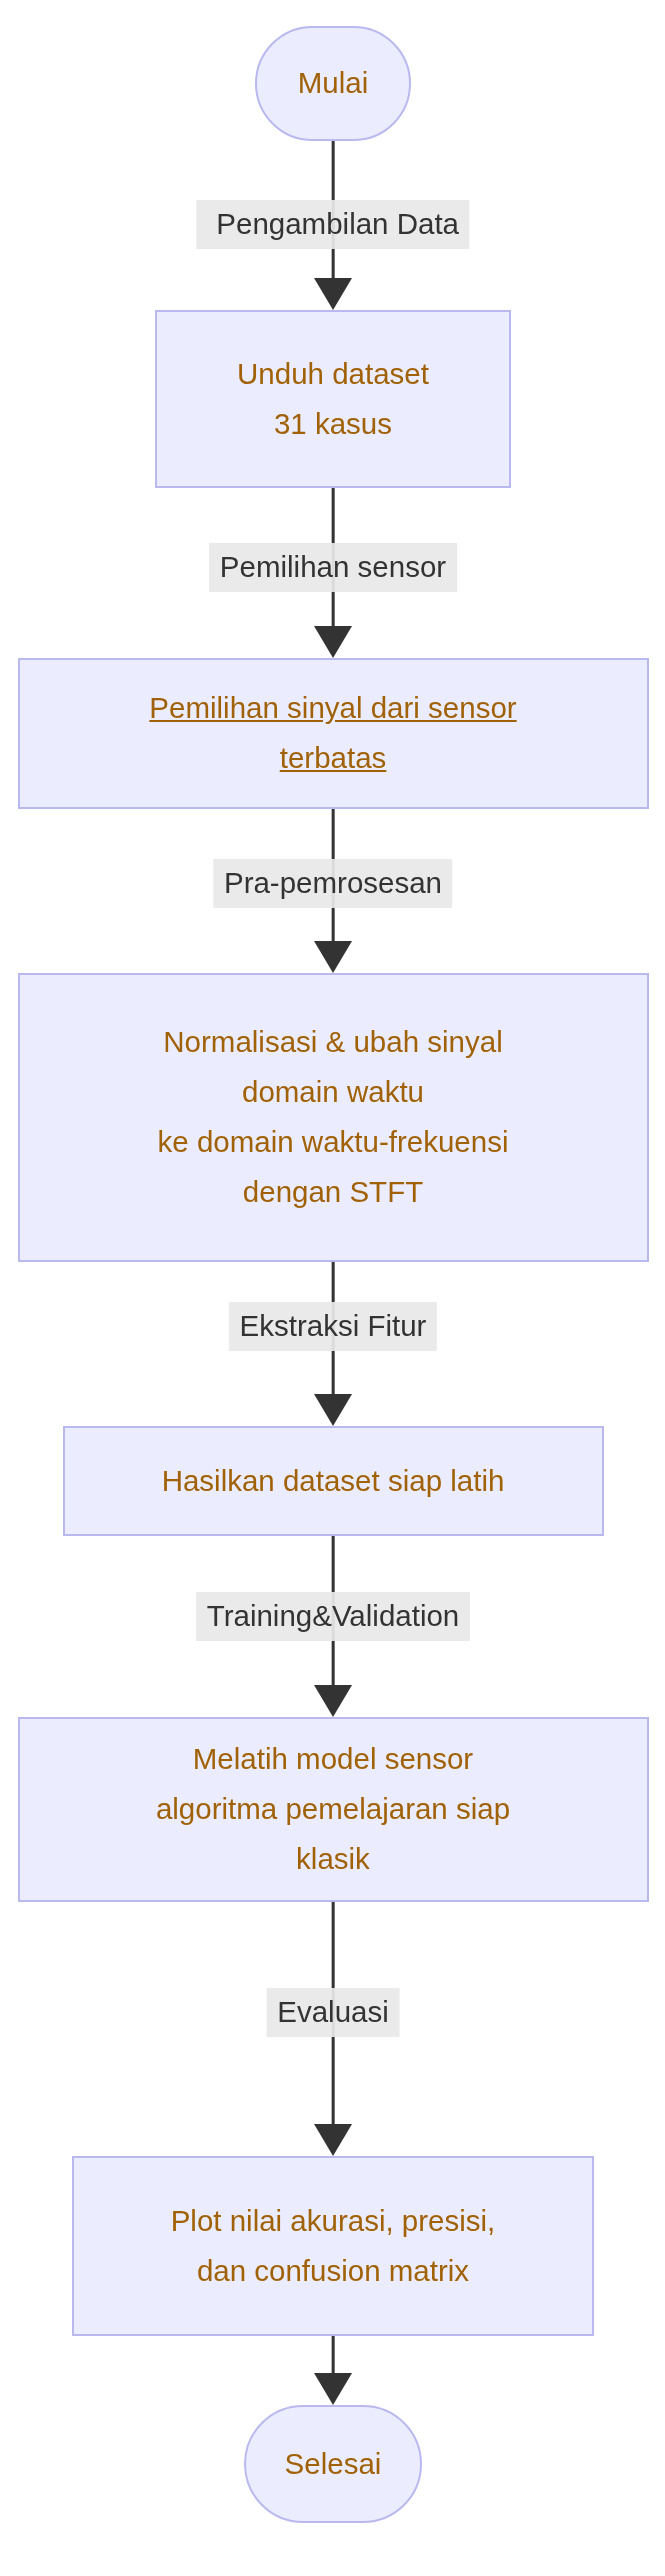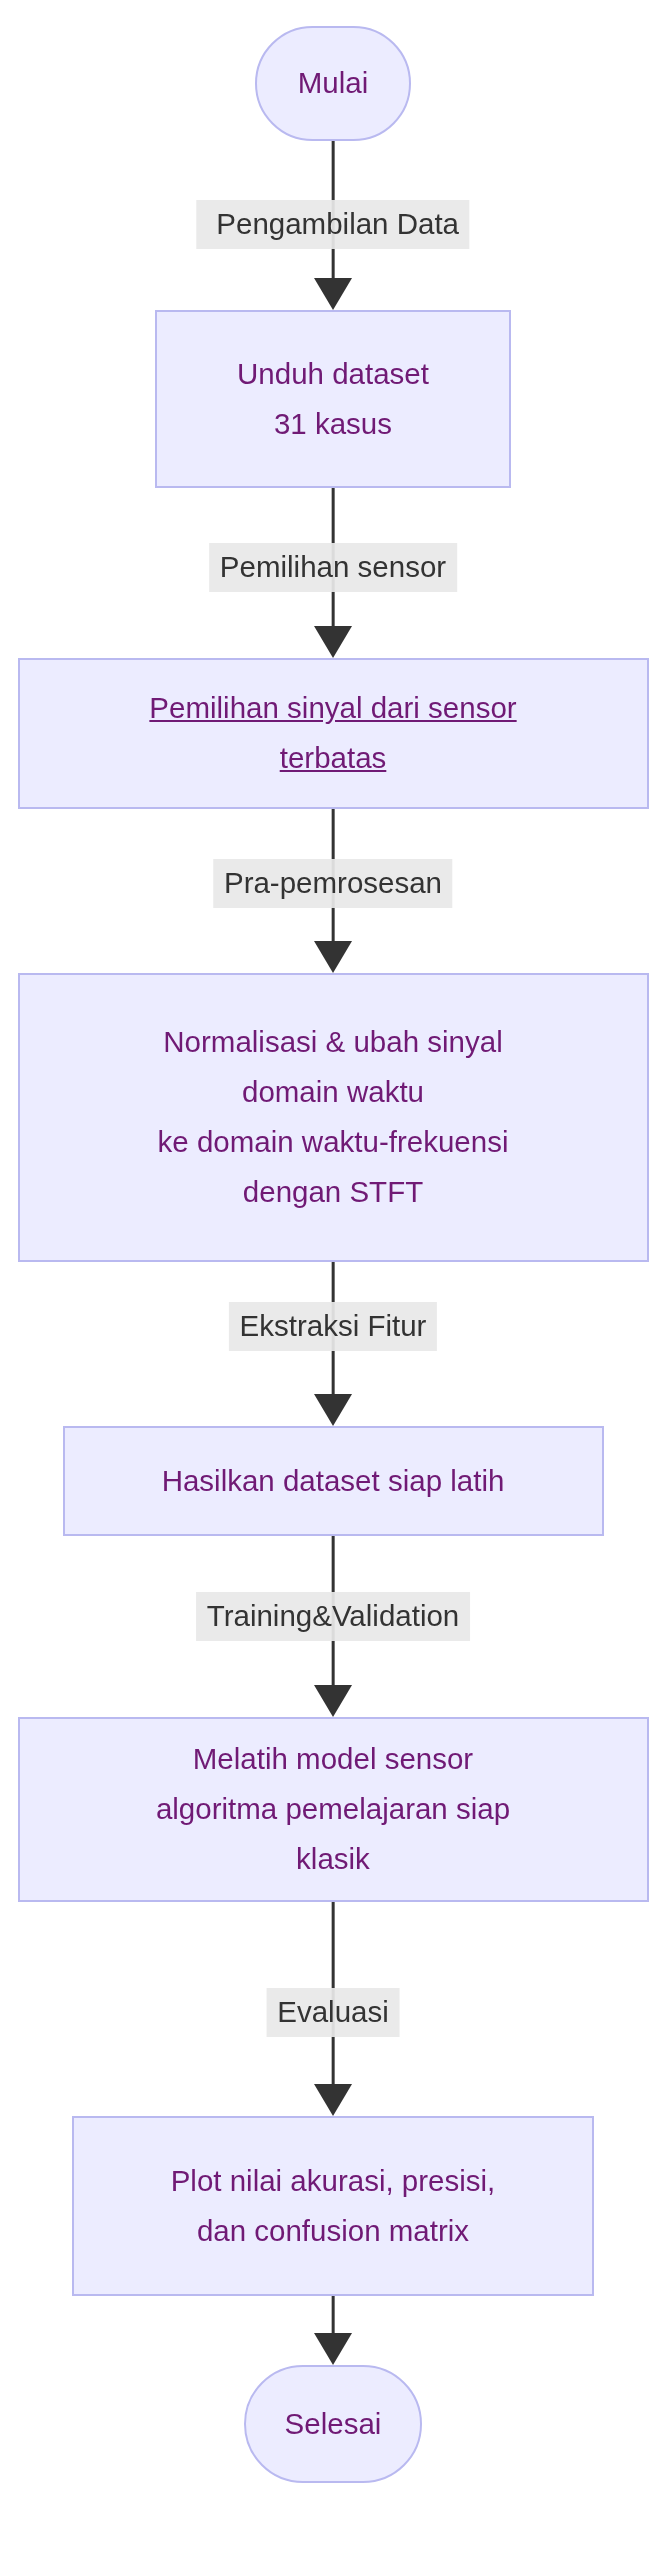--- a/index.html
+++ b/index.html
@@ -5,21 +5,21 @@
   html,body{margin:0;padding:0;background:#ffffff;}
   .canvas{
     position:relative;width:666px;height:2576px;overflow:hidden;
     display:flex;flex-direction:column;align-items:center;
     font-family:"Liberation Sans",sans-serif;color:#333333;background:#ffffff;
   }
   .node{
     box-sizing:border-box;flex:none;
     background:#ECECFF;border:2.7px solid #B9B9F0;
     display:flex;flex-direction:column;align-items:center;justify-content:center;
-    text-align:center;font-size:29.5px;line-height:50px;color:#701a75;
+    text-align:center;font-size:29.5px;line-height:50px;color:#a16207;
   }
   .stadium{border-radius:60px;}
   .nl{display:block;white-space:nowrap;}
   .connector{position:relative;width:100%;flex:none;}
   .eline{
     position:absolute;left:50%;transform:translateX(-50%);
     top:0;bottom:4px;width:2.7px;background:#333333;
   }
   .ahead{
     position:absolute;left:50%;transform:translateX(-50%);bottom:0;
@@ -93,21 +93,21 @@
     <div class="elabel" style="top:56px;">Training&amp;Validation</div>
     <div class="ahead"></div>
   </div>
 
   <div class="node" style="width:631px;height:185px;">
     <span class="nl">Melatih model sensor</span>
     <span class="nl">algoritma pemelajaran siap</span>
     <span class="nl">klasik</span>
   </div>
 
-  <div class="connector" style="height:214px;">
+  <div class="connector" style="height:254px;">
     <div class="eline"></div>
     <div class="elabel" style="top:86px;">Evaluasi</div>
     <div class="ahead"></div>
   </div>
 
   <div class="node" style="width:522px;height:180px;">
     <span class="nl">Plot nilai akurasi, presisi,</span>
     <span class="nl">dan confusion matrix</span>
   </div>
 

